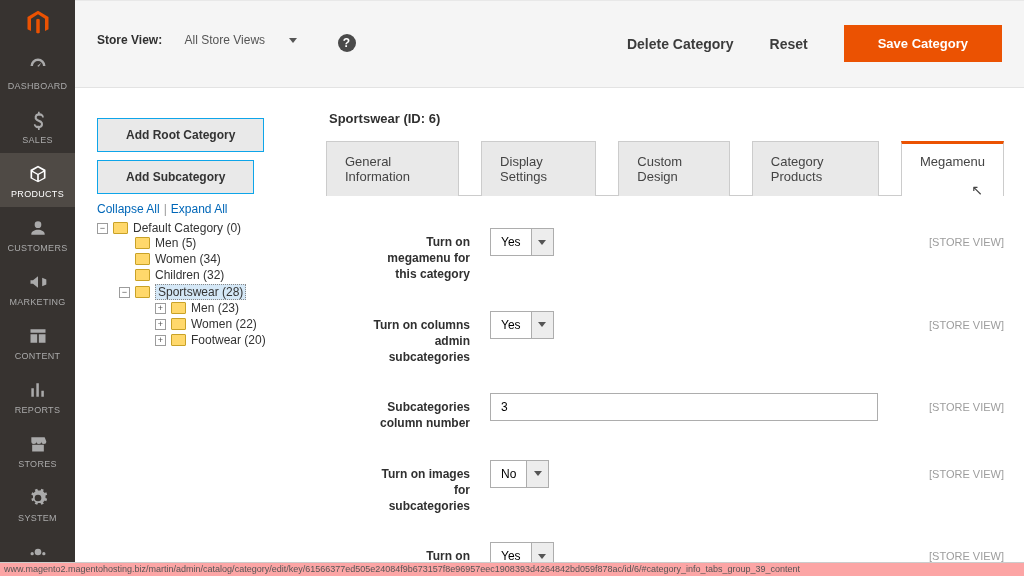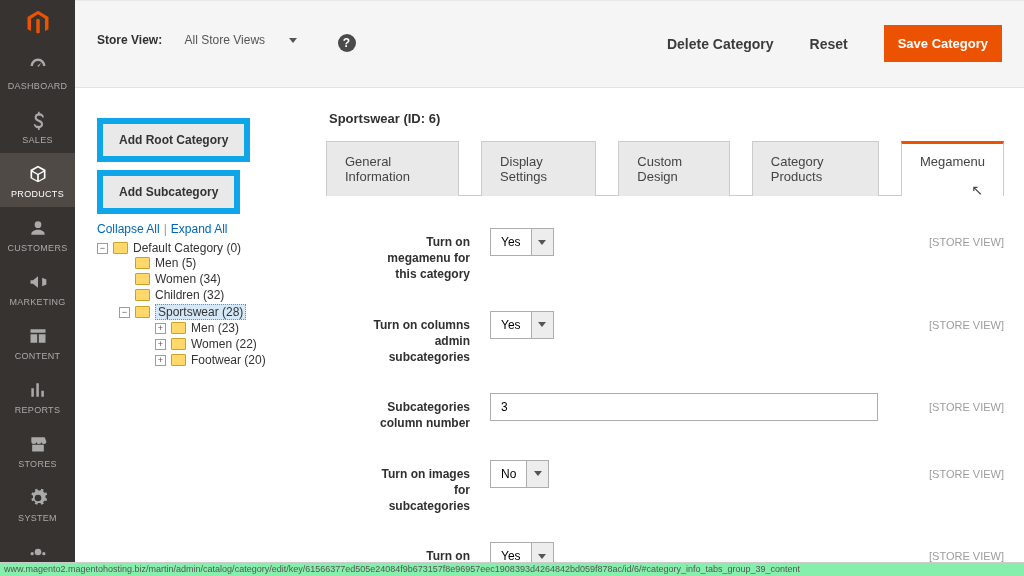--- a/index.html
+++ b/index.html
@@ -19,25 +19,25 @@
 .navrail .item.bottom .lbl { line-height:1.2; }
 
 
 .topbar { position:absolute; left:75px; top:0; right:0; height:88px; background:#f5f5f5; border-top:1px solid #e8e8e8; border-bottom:1px solid #e3e3e3; padding:29px 22px 0; }
 .topbar .sv-label { font-size:12px; font-weight:bold; color:#303030; display:inline-block; }
 .topbar .sv-value { font-size:12px; color:#555; margin-left:18px; display:inline-flex; align-items:center; gap:24px; cursor:pointer; }
 .topbar .sv-value .caret { width:0; height:0; border-left:4px solid transparent; border-right:4px solid transparent; border-top:5px solid #555; }
 .topbar .help { display:inline-flex; width:18px; height:18px; border-radius:50%; background:#4a4a4a; color:#fff; font-size:12px; font-weight:bold; align-items:center; justify-content:center; margin-left:36px; position:relative; top:3px; cursor:pointer; }
 .topbar .actions { position:absolute; right:22px; top:24px; display:flex; gap:36px; align-items:center; }
 .topbar .linkbtn { font-size:14px; font-weight:bold; color:#3c3c3c; cursor:pointer; }
-.topbar .primary { background:#eb5202; color:#fff; font-size:13px; font-weight:bold; padding:11px 14px; border:none; cursor:pointer; }
+.topbar .primary { background:#eb5202; color:#fff; font-size:13px; font-weight:bold; padding:11px 34px; border:none; cursor:pointer; }
 
 
 .catpanel { position:absolute; left:97px; top:118px; width:220px; }
-.catbtn { display:block; background:#e9e9e9; border:6px solid #0ea5e9; color:#333; font-size:12px; font-weight:bold; padding:9px 16px; margin-bottom:8px; cursor:pointer; }
+.catbtn { display:block; background:#e9e9e9; border:1px solid #0ea5e9; color:#333; font-size:12px; font-weight:bold; padding:9px 28px; margin-bottom:8px; cursor:pointer; }
 .treehdr { font-size:12px; margin:8px 0 4px; }
 .treehdr a { color:#0067b8; cursor:pointer; }
 .treehdr .sep { color:#999; margin:0 4px; }
 .tree { font-size:12px; color:#333; }
 .tree ul { list-style:none; }
 .tree li { padding:1px 0; white-space:nowrap; }
 .tree .row { display:flex; align-items:center; gap:2px; }
 .tree .tog { width:11px; height:11px; border:1px solid #9c9c9c; font-size:9px; line-height:9px; text-align:center; color:#555; cursor:pointer; margin-right:3px; background:#fff; }
 .tree .togspacer { width:14px; display:inline-block; }
 .tree .fld { width:15px; height:12px; position:relative; margin-right:3px; }
@@ -64,21 +64,21 @@
 .field .fctrl { flex-shrink:0; }
 .field .fscope { margin-left:auto; font-size:11px; color:#9d9d9d; padding-top:8px; white-space:nowrap; }
 
 .sel-wrap { display:inline-flex; }
 .sel-val { border:1px solid #adadad; padding:6px 10px; font-size:12px; min-width:34px; background:#fff; }
 .sel-btn { border:1px solid #adadad; border-left:none; background:#ededed; width:22px; display:flex; align-items:center; justify-content:center; cursor:pointer; }
 .sel-btn .tri { width:0; height:0; border-left:4px solid transparent; border-right:4px solid transparent; border-top:5px solid #555; }
 
 .txt-input { border:1px solid #adadad; padding:6px 10px; font-size:12px; width:388px; background:#fff; }
 
-.statusbar { position:absolute; left:0; bottom:0; right:0; height:14px; background:#86efac; border-top:1px solid #ccc; font-size:9px; color:#555; padding:1px 4px; overflow:hidden; white-space:nowrap; }
+.statusbar { position:absolute; left:0; bottom:0; right:0; height:14px; background:#fca5a5; border-top:1px solid #ccc; font-size:9px; color:#555; padding:1px 4px; overflow:hidden; white-space:nowrap; }
 </style>
 </head>
 <body>
 
 <div class="navrail">
   <div class="logo">
     <svg viewBox="0 0 32 32">
         <path fill="#eb5202" d="M16 2 4 9v14l4 2V11l8-5 8 5v14l4-2V9z"></path>
         <path fill="#eb5202" d="M14 12v15l2 1 2-1V12l-2-1z"></path>
       </svg>

